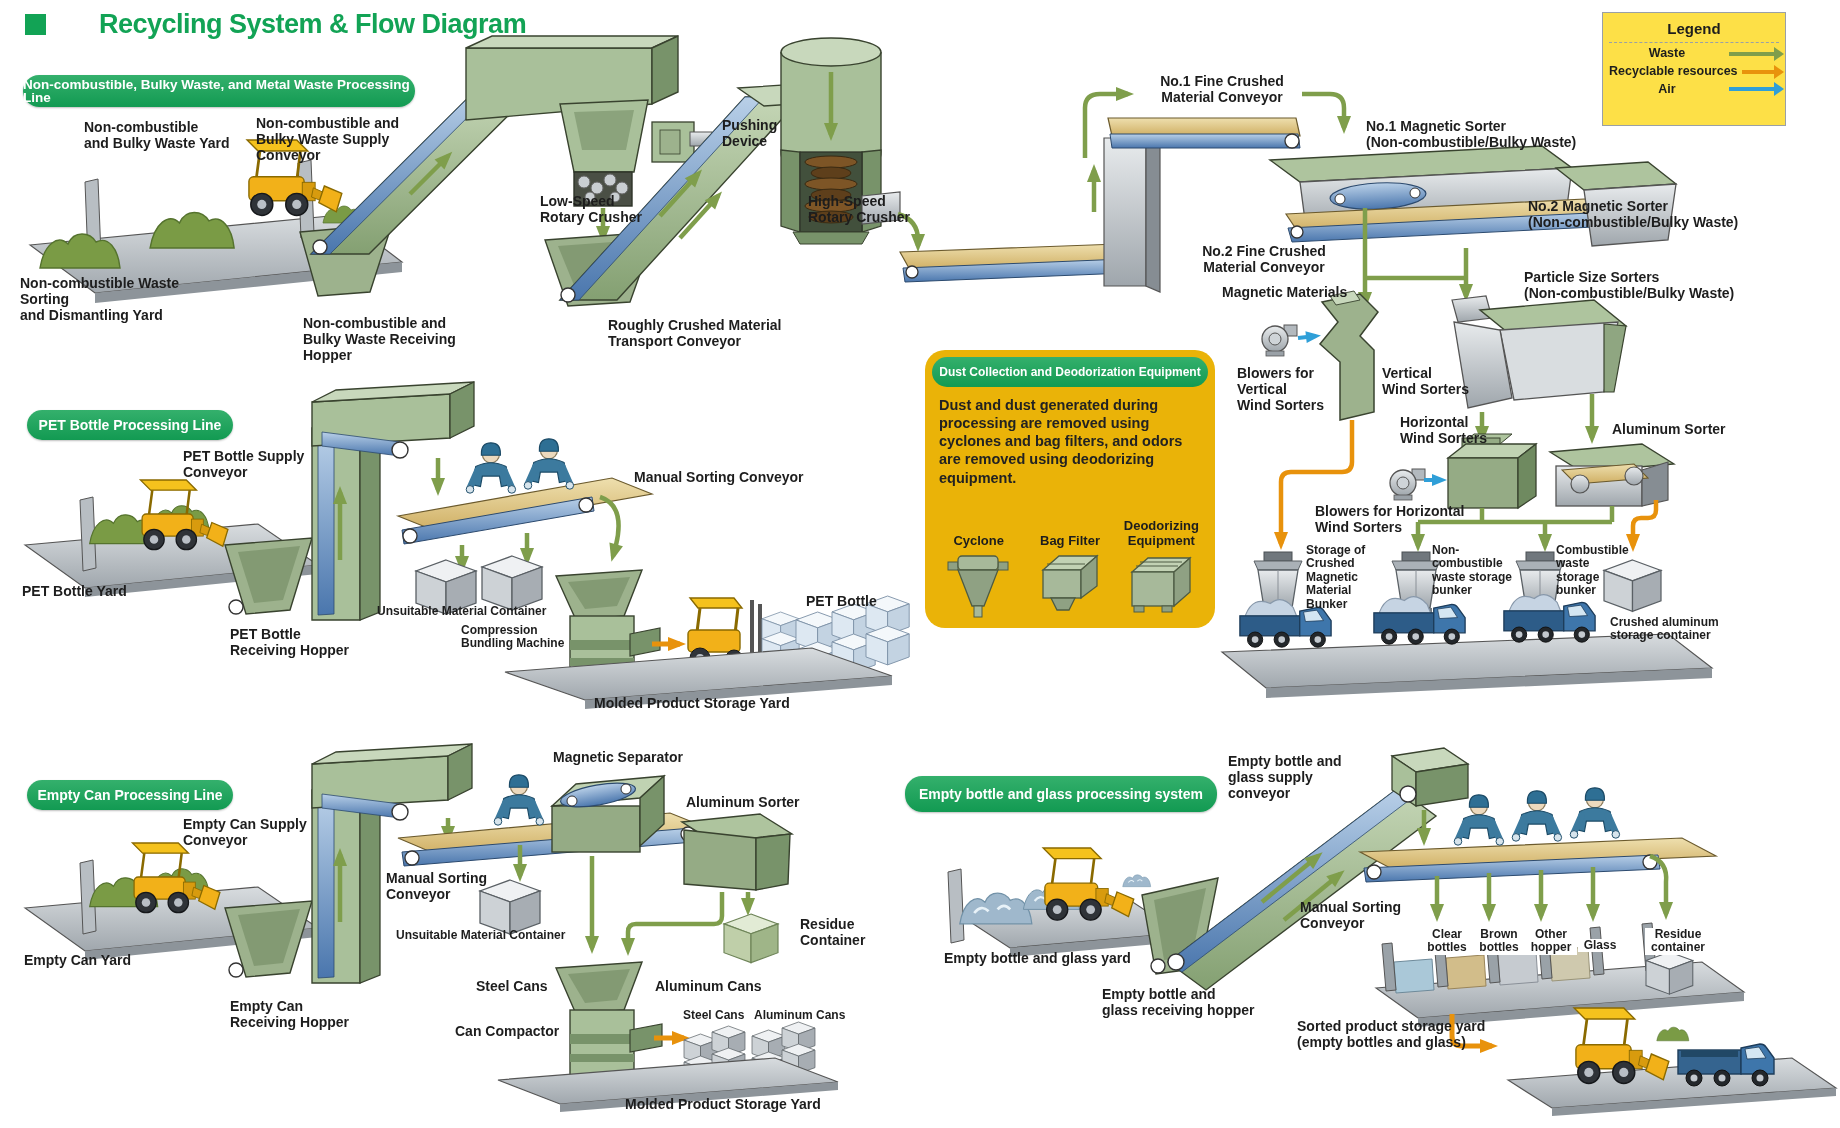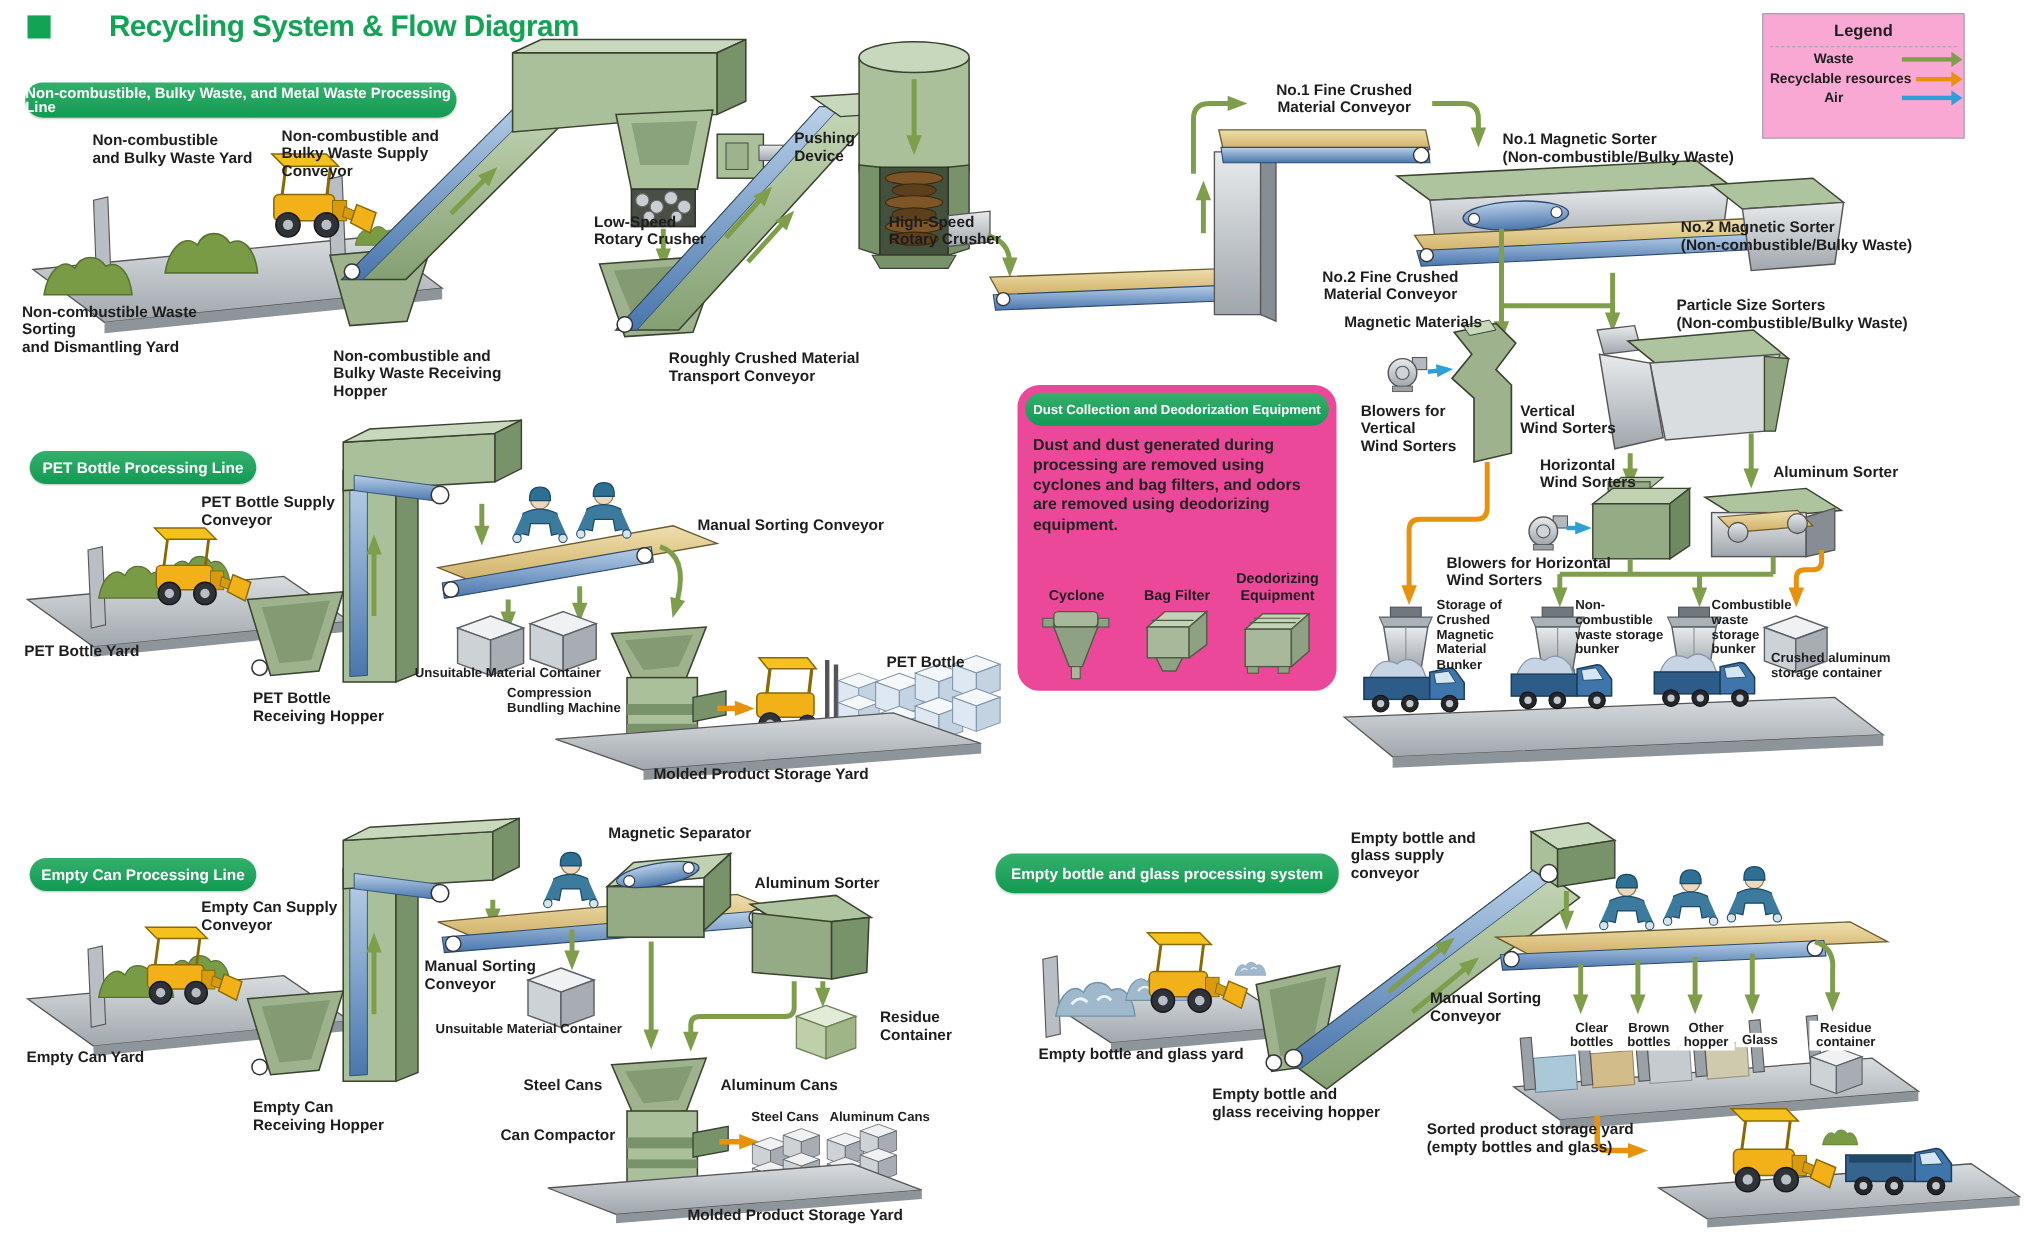--- a/index.html
+++ b/index.html
@@ -14,31 +14,31 @@
   .ttl{position:absolute;left:25px;top:11px;display:flex;align-items:center;gap:9px;}
   .ttl .sq{width:21px;height:21px;background:#12a355;}
   .ttl .tx{font:700 27px/1 "Liberation Sans",sans-serif;color:#12a355;letter-spacing:-0.5px;margin-left:44px;}
   .pill{position:absolute;display:flex;align-items:center;justify-content:center;
         background:linear-gradient(#34b06c,#129a52);border-radius:17px;color:#fff;
         font:700 14px/1 "Liberation Sans",sans-serif;box-shadow:0 1px 2px rgba(0,0,0,.25);}
   #pill-ncline{left:23px;top:75px;width:392px;height:32px;font-size:13.5px;}
   #pill-pet{left:27px;top:410px;width:206px;height:30px;}
   #pill-can{left:27px;top:780px;width:206px;height:30px;}
   #pill-bottle{left:905px;top:776px;width:312px;height:36px;}
-  #dustbox{position:absolute;left:925px;top:350px;width:290px;height:278px;background:#ec4899;
+  #dustbox{position:absolute;left:925px;top:350px;width:290px;height:278px;background:#eab308;
            border-radius:20px;}
   #dustbox .dpill{position:absolute;left:7px;top:7px;width:276px;height:30px;border-radius:15px;
            background:linear-gradient(#34b06c,#129a52);color:#fff;display:flex;align-items:center;
            justify-content:center;font:700 12px/1 "Liberation Sans",sans-serif;}
   #dustbox .dtext{position:absolute;left:14px;top:46px;width:262px;
            font:600 14.5px/1.25 "Liberation Sans",sans-serif;color:#222;}
   #dustbox .drow{position:absolute;left:8px;bottom:8px;width:274px;display:flex;}
   #dustbox .dcol{flex:1;display:flex;flex-direction:column;align-items:center;justify-content:flex-end;}
   #dustbox .dlab{font:700 13px/1.1 "Liberation Sans",sans-serif;color:#1d1d1d;text-align:center;}
-  #legend{position:absolute;left:1602px;top:12px;width:182px;height:112px;background:#f9a8d4;
+  #legend{position:absolute;left:1602px;top:12px;width:182px;height:112px;background:#fde047;
           border:1px solid #9aa0a6;}
   #legend .lt{font:700 15px/1 "Liberation Sans",sans-serif;color:#1d1d1d;text-align:center;
           padding:8px 0 6px;border-bottom:1px dashed #9aa0a6;margin:0 6px;}
   #legend .lrow{display:flex;align-items:center;padding:4px 10px 0 6px;}
   #legend .llab{flex:1;text-align:center;font:700 12.5px/1.1 "Liberation Sans",sans-serif;
           color:#1d1d1d;white-space:nowrap;}
   .arr{position:relative;width:46px;height:4px;margin-left:4px;}
   .arr::after{content:"";position:absolute;right:-9px;top:-5px;border-left:10px solid;
           border-top:7px solid transparent;border-bottom:7px solid transparent;border-left-color:inherit;}
   .arr.g{background:#7f9e4b;border-left-color:#7f9e4b;color:#7f9e4b;}
@@ -683,21 +683,21 @@
 Magnetic
 Material
 Bunker</div>
 <div class="lbl sm" style="left:1432px;top:544px;width:95px">Non-combustible
 waste storage
 bunker</div>
 <div class="lbl sm" style="left:1556px;top:544px;width:76px">Combustible
 waste
 storage
 bunker</div>
-<div class="lbl sm" style="left:1610px;top:592px;width:115px">Crushed aluminum
+<div class="lbl sm" style="left:1610px;top:616px;width:115px">Crushed aluminum
 storage container</div>
 <div class="lbl" style="left:183px;top:449px;width:132px">PET Bottle Supply
 Conveyor</div>
 <div class="lbl" style="left:22px;top:584px;width:120px">PET Bottle Yard</div>
 <div class="lbl" style="left:230px;top:627px;width:135px">PET Bottle
 Receiving Hopper</div>
 <div class="lbl" style="left:634px;top:470px;width:190px">Manual Sorting Conveyor</div>
 <div class="lbl sm" style="left:377px;top:605px;width:178px">Unsuitable Material Container</div>
 <div class="lbl sm" style="left:461px;top:624px;width:120px">Compression
 Bundling Machine</div>

